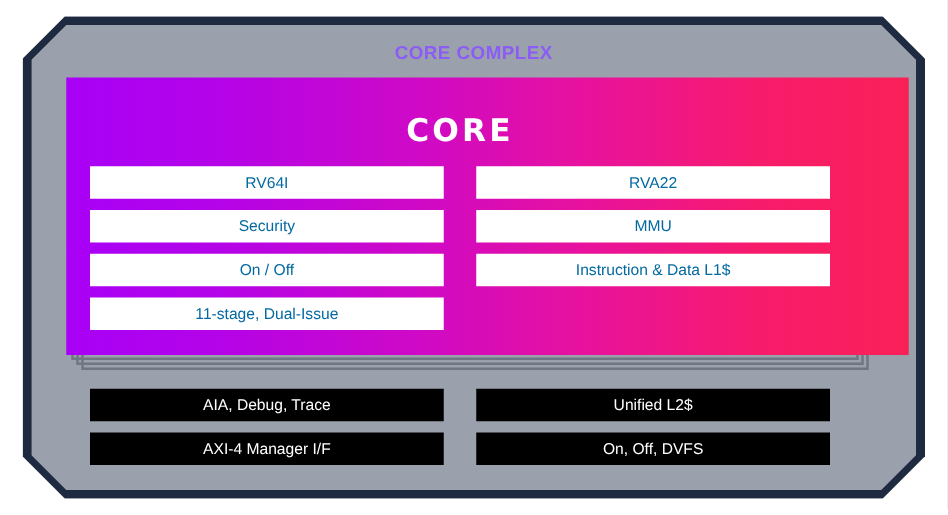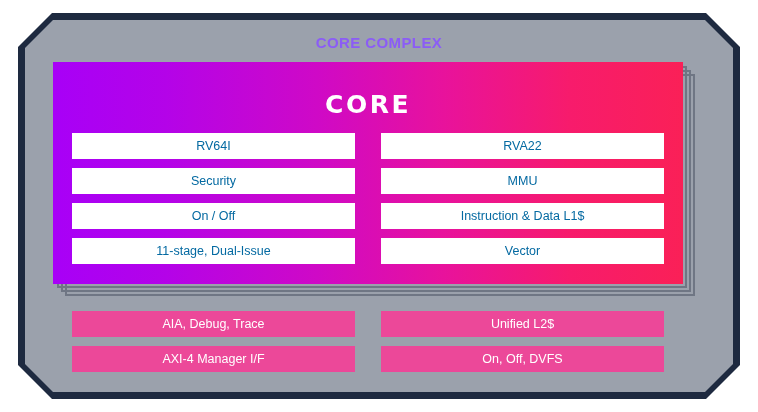--- a/index.html
+++ b/index.html
@@ -65,20 +65,21 @@
   .ghost-3 { left: 57px;  top: 66px;  width: 630px; height: 222px; }
 
   
   .core-card {
     position: absolute;
     left: 53px;
     top: 62px;
     width: 630px;
     height: 222px;
     background: linear-gradient(90deg, #a800f7 0%, #b403e8 18%, #cf09c6 42%, #e8129c 62%, #f71b6c 82%, #fa2057 100%);
+    padding-left: 44px;
   }
   .core-logo {
     position: absolute;
     left: 0;
     top: 28px;
     width: 630px;
     text-align: center;
     font-size: 25px;
     font-weight: bold;
     color: #ffffff;
@@ -115,21 +116,21 @@
     left: 72px;
     top: 311px;
     width: 592px;
     display: grid;
     grid-template-columns: 283px 283px;
     column-gap: 26px;
     row-gap: 9px;
   }
   .bar {
     height: 26px;
-    background: #ec4899;
+    background: #000000;
     color: #ffffff;
     font-size: 12.5px;
     display: flex;
     align-items: center;
     justify-content: center;
     text-align: center;
     white-space: nowrap;
   }
 </style>
 </head>
@@ -150,21 +151,20 @@
     <div class="core-logo">CORE</div>
 
     <div class="core-grid">
       <div class="pill">RV64I</div>
       <div class="pill">RVA22</div>
       <div class="pill">Security</div>
       <div class="pill">MMU</div>
       <div class="pill">On / Off</div>
       <div class="pill">Instruction &amp; Data L1$</div>
       <div class="pill">11-stage, Dual-Issue</div>
-      <div class="pill">Vector</div>
     </div>
   </div>
 
   <div class="bottom-grid">
     <div class="bar">AIA, Debug, Trace</div>
     <div class="bar">Unified L2$</div>
     <div class="bar">AXI-4 Manager I/F</div>
     <div class="bar">On, Off, DVFS</div>
   </div>
 

